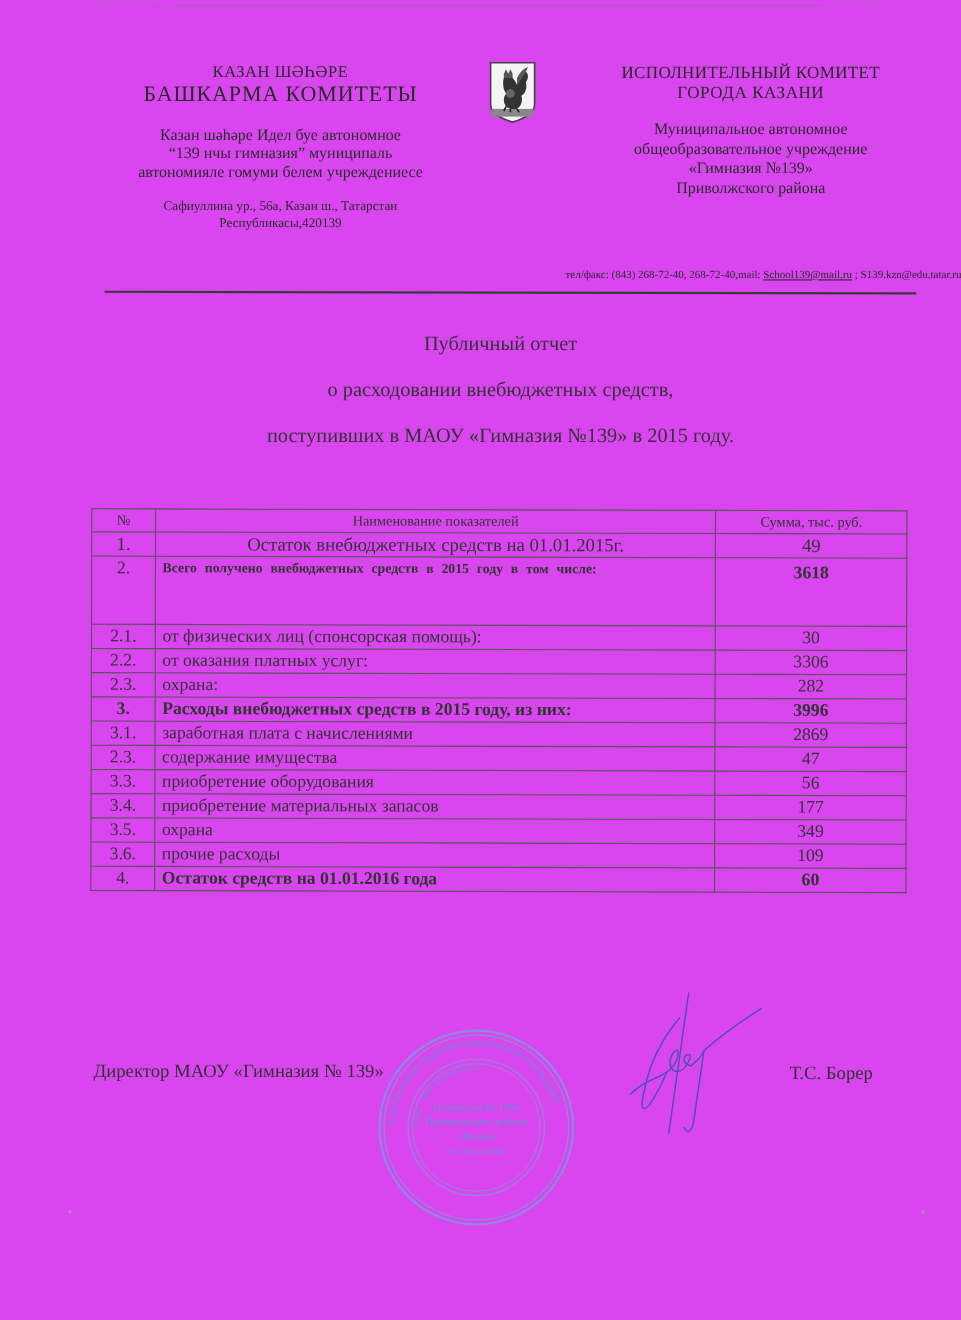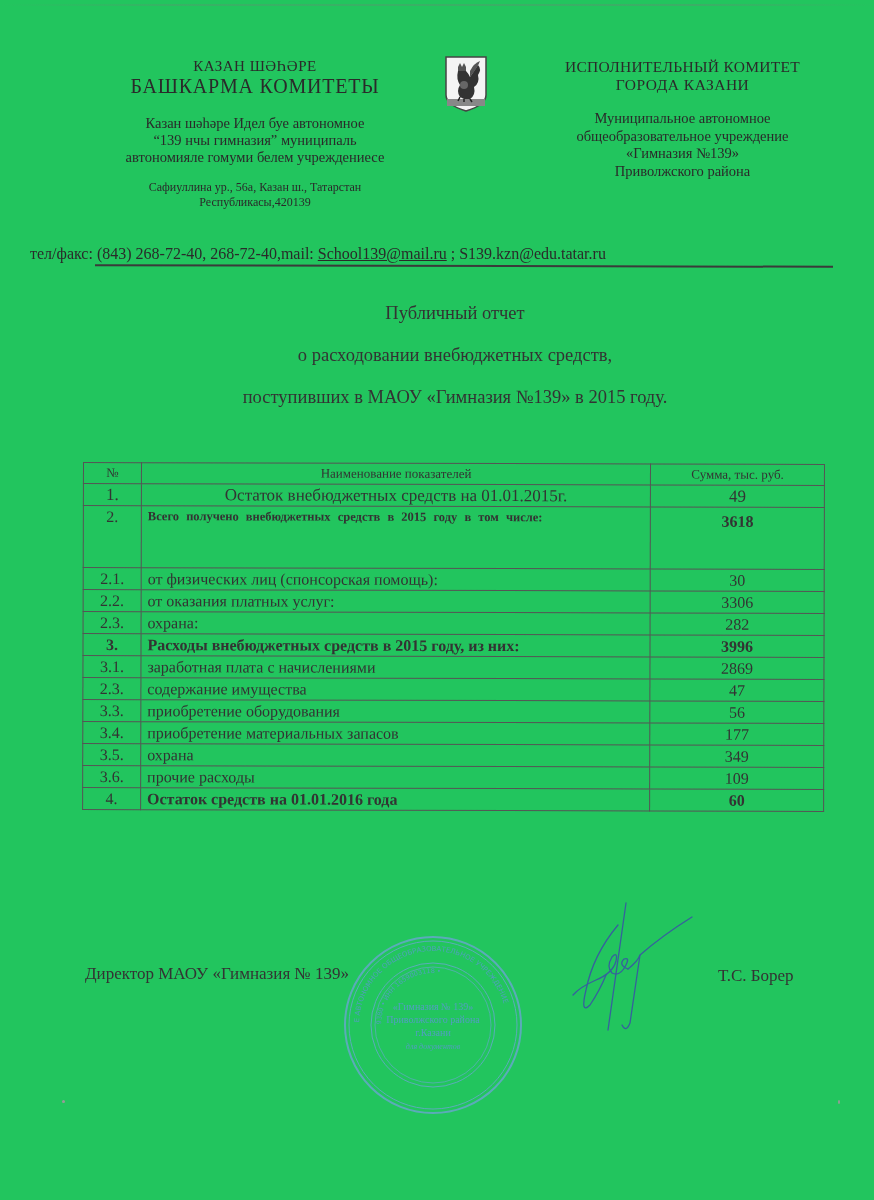--- a/index.html
+++ b/index.html
@@ -3,21 +3,21 @@
   <meta charset="utf-8">
   <style>
     * { box-sizing: border-box; margin: 0; padding: 0; }
     html, body {
       width: 874px; height: 1200px;
       background: #fbfbfa;
       font-family: "Liberation Serif", "DejaVu Serif", serif;
       color: #2a2a2a;
       overflow: hidden;
     }
-    .page { position: relative; width: 874px; height: 1200px; background: #22c55e; }
+    .page { position: relative; width: 874px; height: 1200px; background: #d946ef; }
     .scan-line-top {
       position: absolute; left: 0; top: 4px; width: 874px; height: 2px;
       background: linear-gradient(90deg, rgba(0,0,0,0) 0%, rgba(120,120,120,0.25) 20%, rgba(120,120,120,0.3) 80%, rgba(0,0,0,0) 100%);
     }
 
     
     .hdr-left {
       position: absolute; left: 95px; top: 58px; width: 320px; text-align: center;
     }
     .hdr-right {
@@ -30,22 +30,22 @@
     .hdr-org { font-size: 14.5px; line-height: 17px; margin-top: 18px; }
     .hdr-r-org { font-size: 14.5px; line-height: 17.5px; margin-top: 16px; }
     .hdr-addr { font-size: 12px; line-height: 15px; margin-top: 14px; }
     .hdr-r-addr { font-size: 12px; line-height: 15px; margin-top: 14px; }
 
     .emblem {
       position: absolute; left: 444px; top: 55px; width: 44px; height: 58px;
     }
 
     .contacts {
-      position: absolute; left: 0; top: 245px; width: 874px; text-align: left;
-      font-size: 16px; padding-left: 30px;
+      position: absolute; left: 0; top: 245px; width: 874px; text-align: right;
+      font-size: 10px; padding-left: 30px;
     }
     .contacts a { color: #2a2a2a; text-decoration: underline; }
     .rule {
       position: absolute; left: 95px; top: 265px; width: 738px; height: 2px;
       background: #3a3a3a; transform: rotate(0.12deg);
     }
 
     
     .title-block {
       position: absolute; left: 0; top: 303px; width: 910px; text-align: center;

